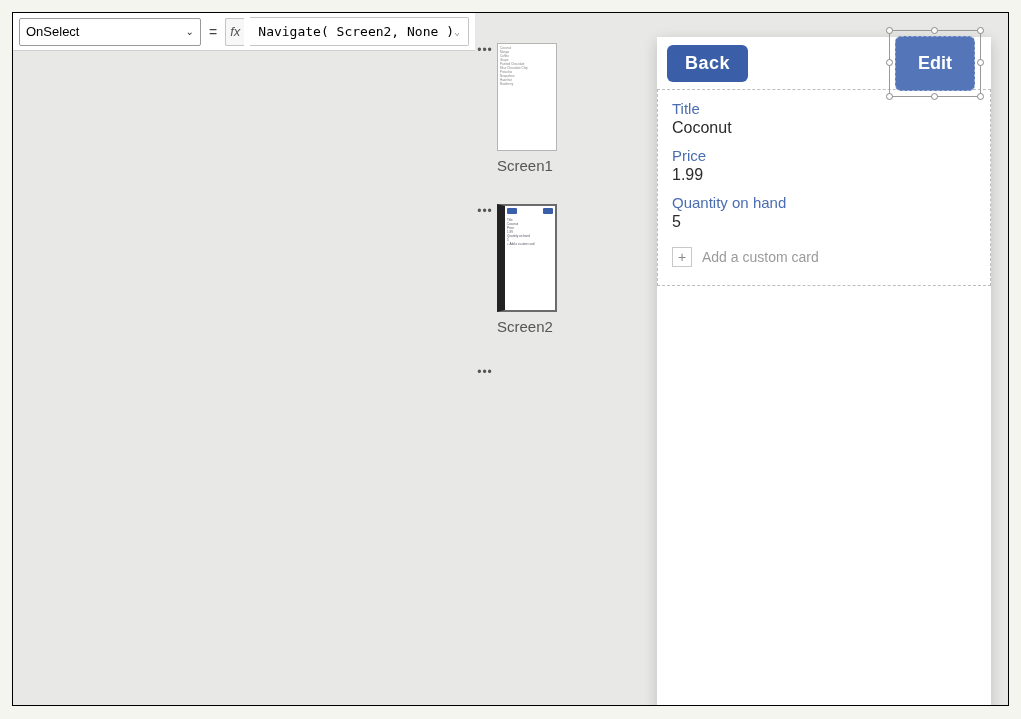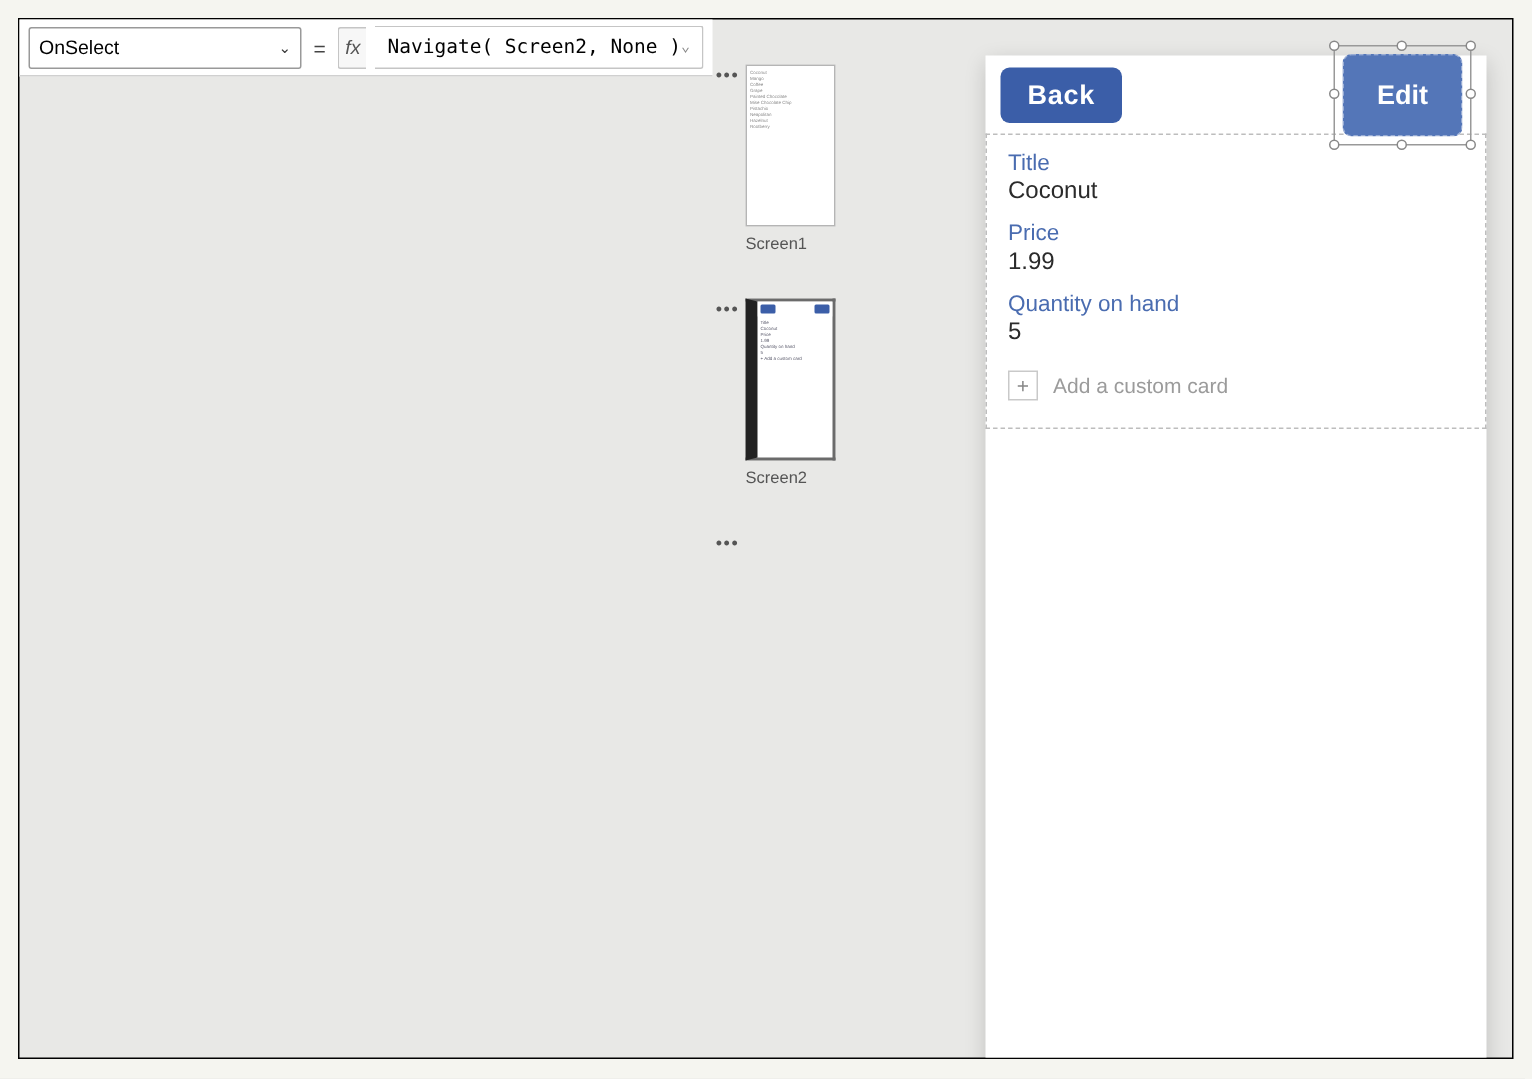--- a/index.html
+++ b/index.html
@@ -110,21 +110,21 @@
       height: 108px;
       background: #fff;
       border: 1px solid #b5b5b5;
       position: relative;
       overflow: hidden;
     }
     .thumb.selected {
       border: 2px solid #6b6b6b;
     }
     .thumb-label {
-      font-size: 11px;
+      font-size: 15px;
       color: #555;
     }
     
     .thumb .minitext { font-size: 3px; line-height: 4px; color: #888; padding: 2px 2px; }
     .thumb .minihdr { height: 10px; background: #fff; display:flex; gap:20px; padding:2px;}
     .thumb .minibtn { width: 10px; height: 6px; background: #3b5ea8; border-radius:1px; }
     .thumb .minibtn.r { margin-left:auto; }
     .thumb.sel-bar { border-left: 8px solid #222; position:relative; }
 
     

